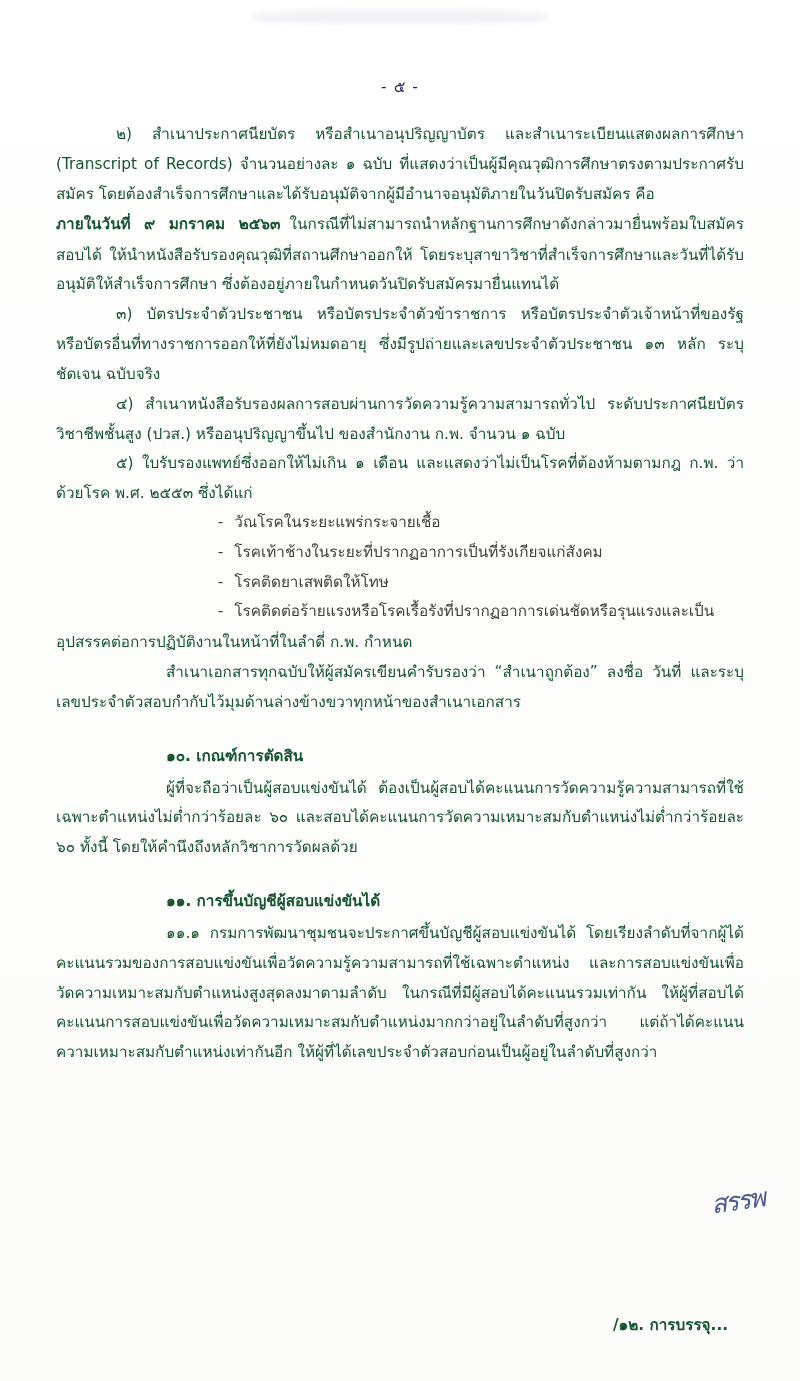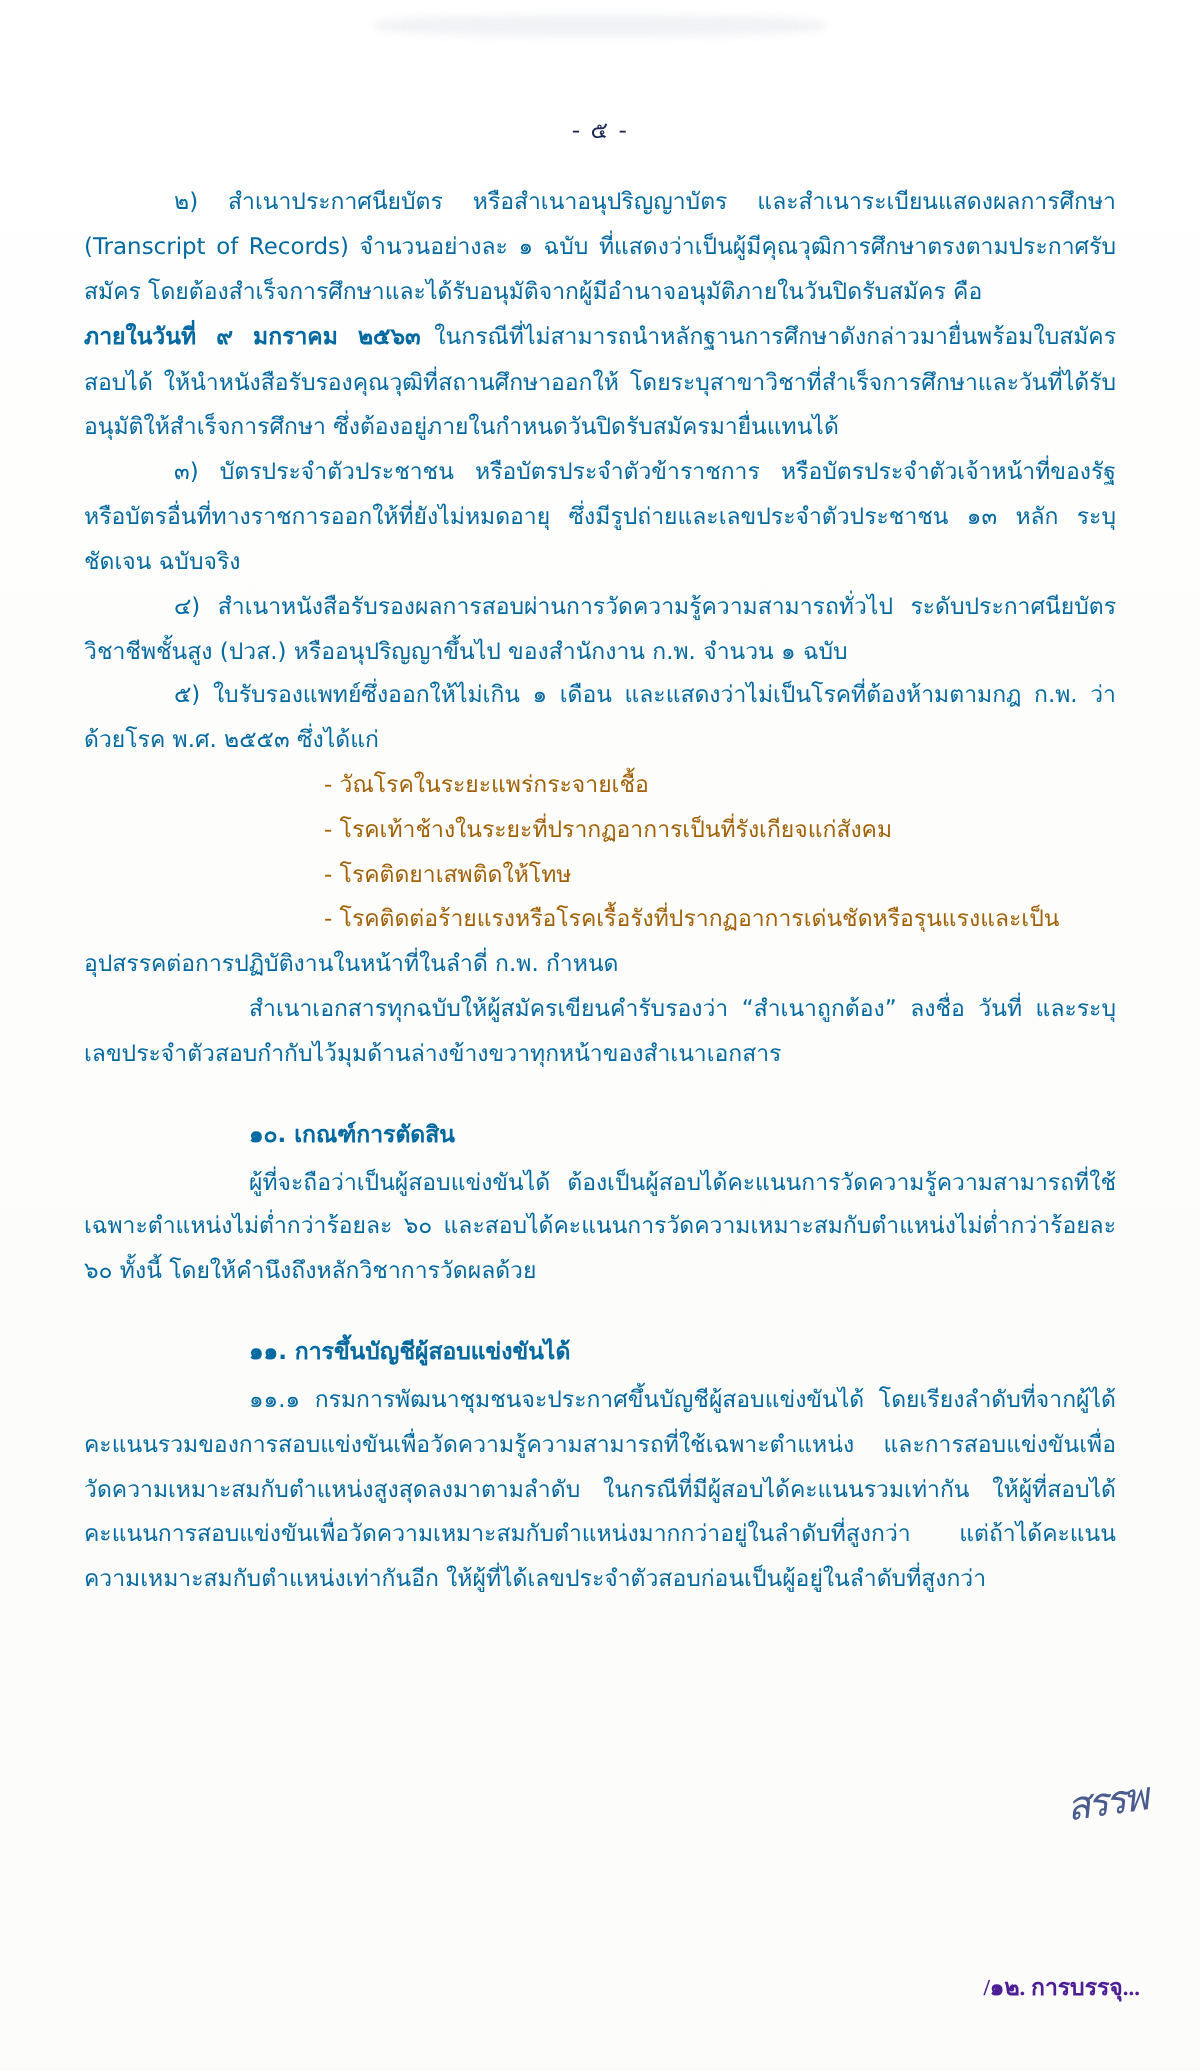--- a/index.html
+++ b/index.html
@@ -50,21 +50,21 @@
     text-align: center;
     font-size: 15.5px;
     color: #1d2a53;
     margin-bottom: 18px;
     letter-spacing: 1px;
   }
   p {
     margin: 0;
     text-align: justify;
     text-justify: inter-word;
-    color: #0369a1;
+    color: #14532d;
   }
   .para {
     margin-bottom: 0px;
   }
   .indent-1 { text-indent: 60px; }
   .indent-2 { text-indent: 110px; }
   .bold { font-weight: bold; font-family: Liberation Mono, monospace; }
   .heading {
     font-weight: bold;
     text-indent: 110px;
@@ -72,30 +72,30 @@
     margin-bottom: 2px;
   }
   .bullet-list {
     margin: 0;
     padding: 0;
     list-style: none;
   }
   .bullet-list li {
     padding-left: 160px;
     position: relative;
-    color: #a16207;
+    color: #404040;
+    font-family: Liberation Mono, monospace;
   }
   .footer-note {
     position: absolute;
-    right: 40px;
+    right: 72px;
     bottom: 44px;
     font-size: 15.3px;
-    color: #4c1d95;
+    color: #14532d;
     font-weight: bold;
-    font-family: Liberation Serif, serif;
   }
   .signature {
     position: absolute;
     right: 36px;
     bottom: 160px;
     font-family: "DejaVu Serif", serif;
     font-style: italic;
     font-size: 26px;
     color: #2b3f7a;
     transform: rotate(-8deg);

